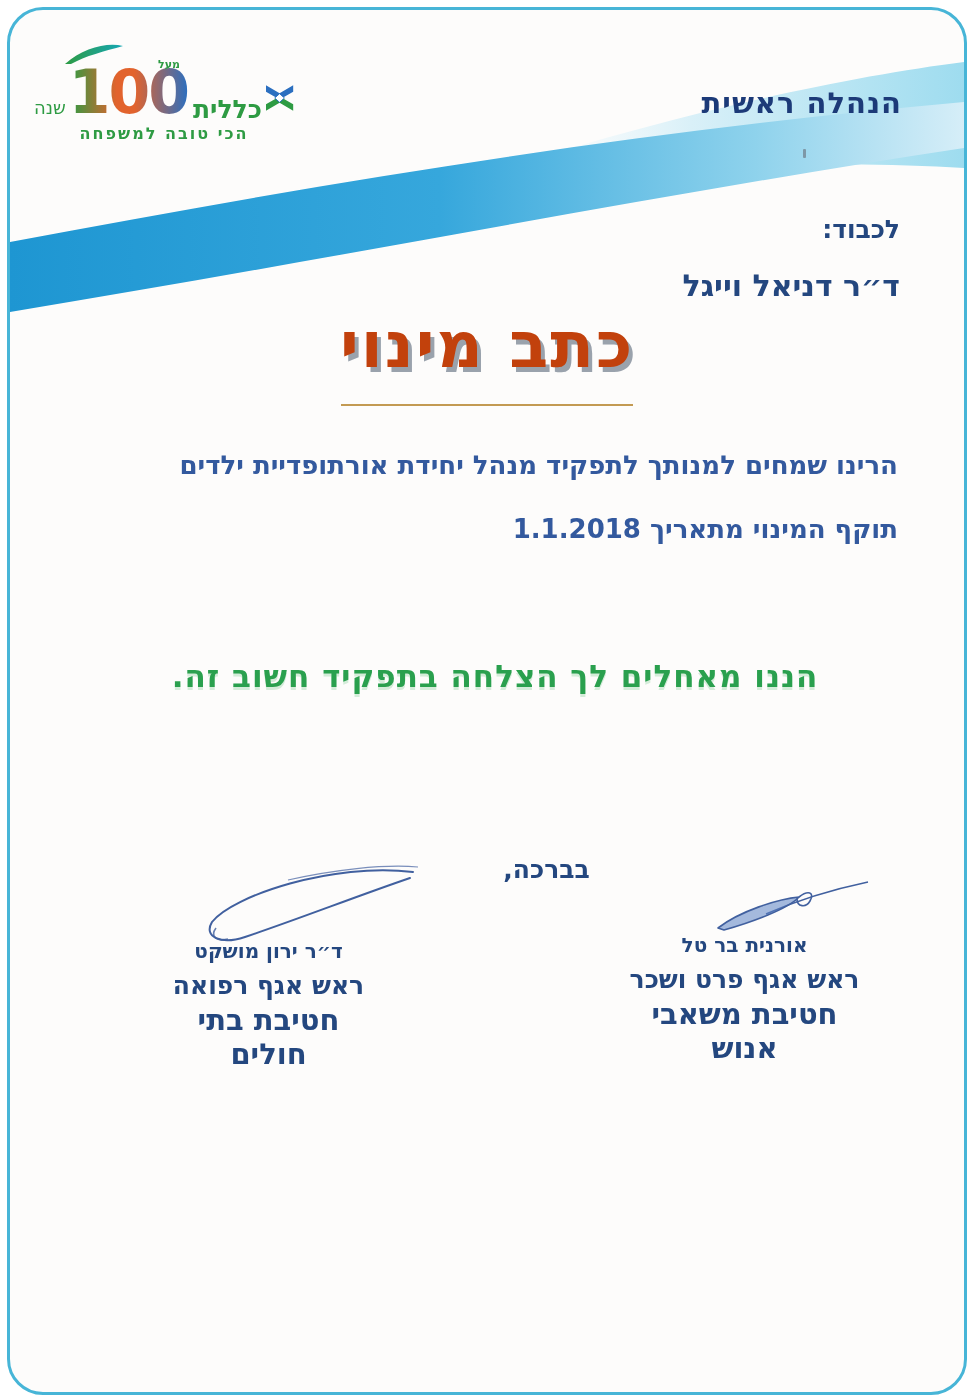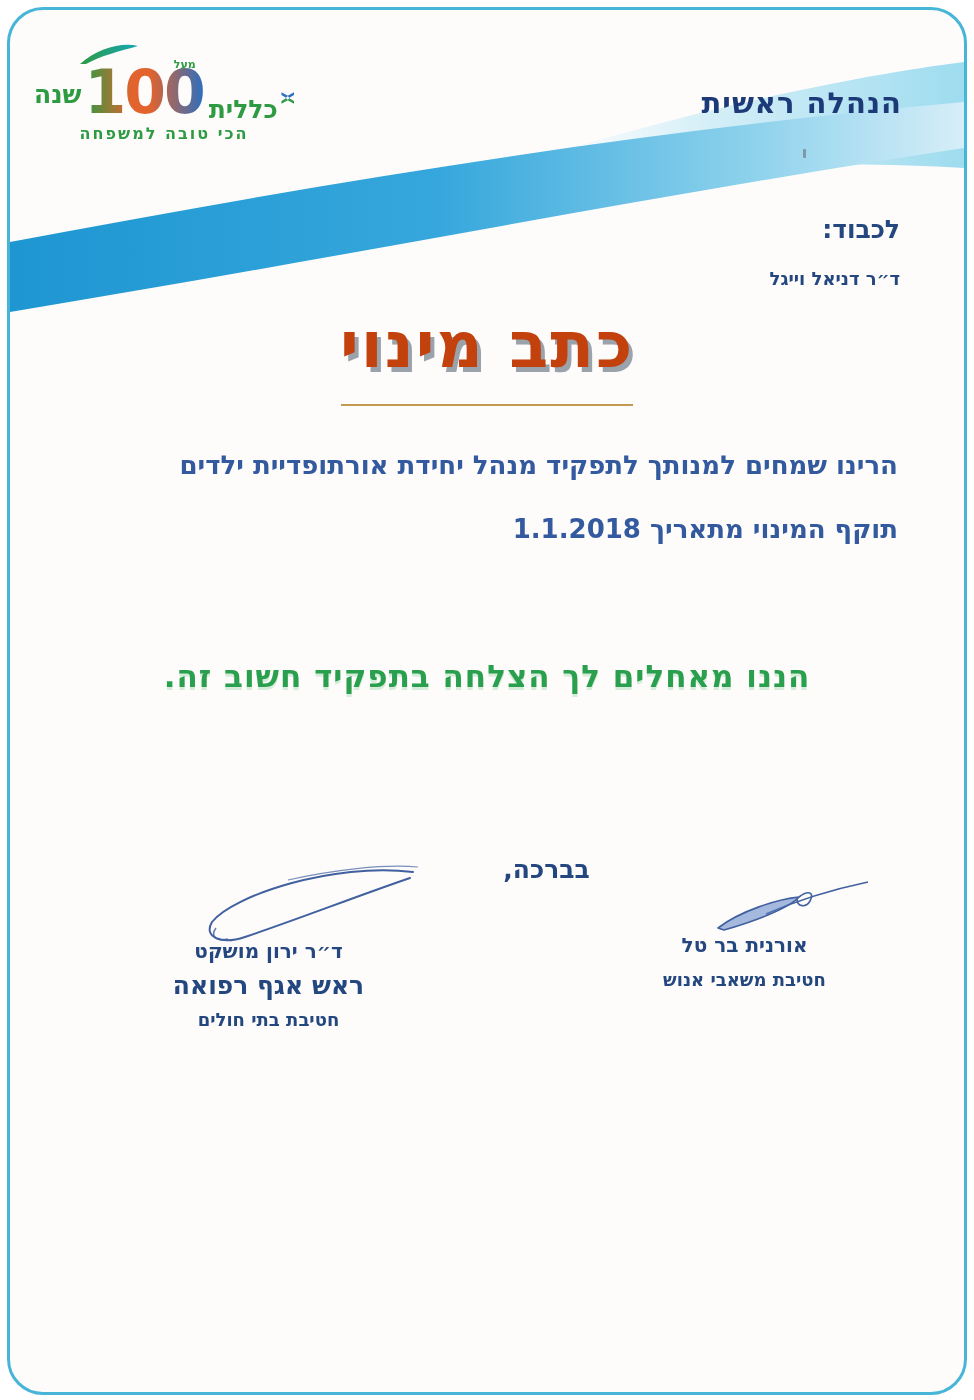--- a/index.html
+++ b/index.html
@@ -21,56 +21,56 @@
   .logo-brand{font-size:25px;font-weight:bold;color:#2e9b43;line-height:1;}
   .logo-100wrap{position:relative;margin-right:2px;}
   .logo-100{
     font-size:60px;font-weight:bold;line-height:1;letter-spacing:-2px;
     background:linear-gradient(90deg,#2e9b43 0%,#e2632d 40%,#e2632d 55%,#2b6fc0 100%);
     -webkit-background-clip:text;background-clip:text;
     -webkit-text-fill-color:transparent;color:#2b6fc0;
   }
   .logo-over{position:absolute;top:-4px;right:8px;font-size:11px;font-weight:bold;color:#2e9b43;}
   .logo-leaf{position:absolute;top:-19px;left:-6px;}
-  .logo-years{font-size:25px;font-weight:bold;color:#2e9b43;margin-bottom:13px;}
+  .logo-years{font-size:18px;font-weight:normal;color:#2e9b43;margin-bottom:4px;}
   .logo-tagline{
     margin-top:2px;text-align:center;font-size:16px;font-weight:bold;
     color:#2e9b43;letter-spacing:2px;
   }
   
   .txt{position:absolute;direction:rtl;font-weight:bold;}
   .dept{top:76px;right:62px;font-size:29px;color:#1c3a78;letter-spacing:1px;}
   .salutation{top:205px;right:64px;font-size:25px;color:#24477f;}
-  .recipient{top:258px;right:64px;font-size:18px;color:#24477f;}
+  .recipient{top:258px;right:64px;font-size:30px;color:#24477f;}
   .doc-title{
     top:298px;left:0;width:100%;text-align:center;
     font-size:64px;color:#c2410c;letter-spacing:2px;
     text-shadow:4px 5px 0 #9aa2ac;
   }
   .title-underline{
     position:absolute;top:394px;left:50%;transform:translateX(-50%);
     width:292px;height:2px;background:#c39a52;border:none;
   }
   .body-line1{top:440px;right:66px;font-size:26px;color:#33599e;margin-left:40px;}
   .body-line2{top:504px;right:66px;font-size:26px;color:#33599e;}
   .wish{
-    top:648px;left:0;width:100%;text-align:center;
+    top:648px;left:8px;width:100%;text-align:center;
     font-size:31px;color:#2aa04e;letter-spacing:1px;
     text-shadow:0 3px 0 rgba(120,200,140,0.30);
   }
   .closing{
     top:845px;left:0;width:100%;box-sizing:border-box;padding-left:119px;
     text-align:center;font-size:25px;color:#24477f;
   }
   .sig-block{position:absolute;direction:rtl;text-align:center;font-weight:bold;color:#24477f;}
   .sig-right{top:918px;right:102px;width:235px;}
   .sig-left{top:924px;left:146px;width:225px;}
   .sig-name{font-size:20px;line-height:35px;}
   .sig-role{font-size:25px;line-height:34px;}
-  .sig-division{font-size:18px;line-height:34px;}
+  .sig-division{font-size:29px;line-height:34px;}
   .sig-svg{position:absolute;}
   .sig-svg-left{top:852px;left:178px;}
   .sig-svg-right{top:868px;right:92px;}
   .scan-dot{
     position:absolute;top:139px;left:793px;width:3px;height:9px;
     background:#6b7480;opacity:.65;border-radius:1px;
   }
 </style>
 </head>
 <body>
@@ -147,16 +147,17 @@
     <div class="sig-division">חטיבת בתי חולים</div>
   </div>
 
   <svg class="sig-svg sig-svg-right" width="170" height="58" viewBox="0 0 170 58">
     <path d="M166,4 C128,12 96,22 64,36" fill="none" stroke="#41609f" stroke-width="1.4"></path>
     <path d="M16,50 C38,33 76,21 97,19 C86,31 50,44 22,52 Z" fill="#5b82c4" fill-opacity="0.55" stroke="#41609f" stroke-width="1.6" stroke-linejoin="round"></path>
     <path d="M97,19 C106,12 113,14 108,23 C104,30 95,29 95,21" fill="none" stroke="#41609f" stroke-width="1.6"></path>
   </svg>
   <div class="sig-block sig-right">
     <div class="sig-name">אורנית בר טל</div>
+    <div class="sig-role">ראש אגף פרט ושכר</div>
     <div class="sig-division">חטיבת משאבי אנוש</div>
   </div>
 
 </div>
 
 </body></html>

